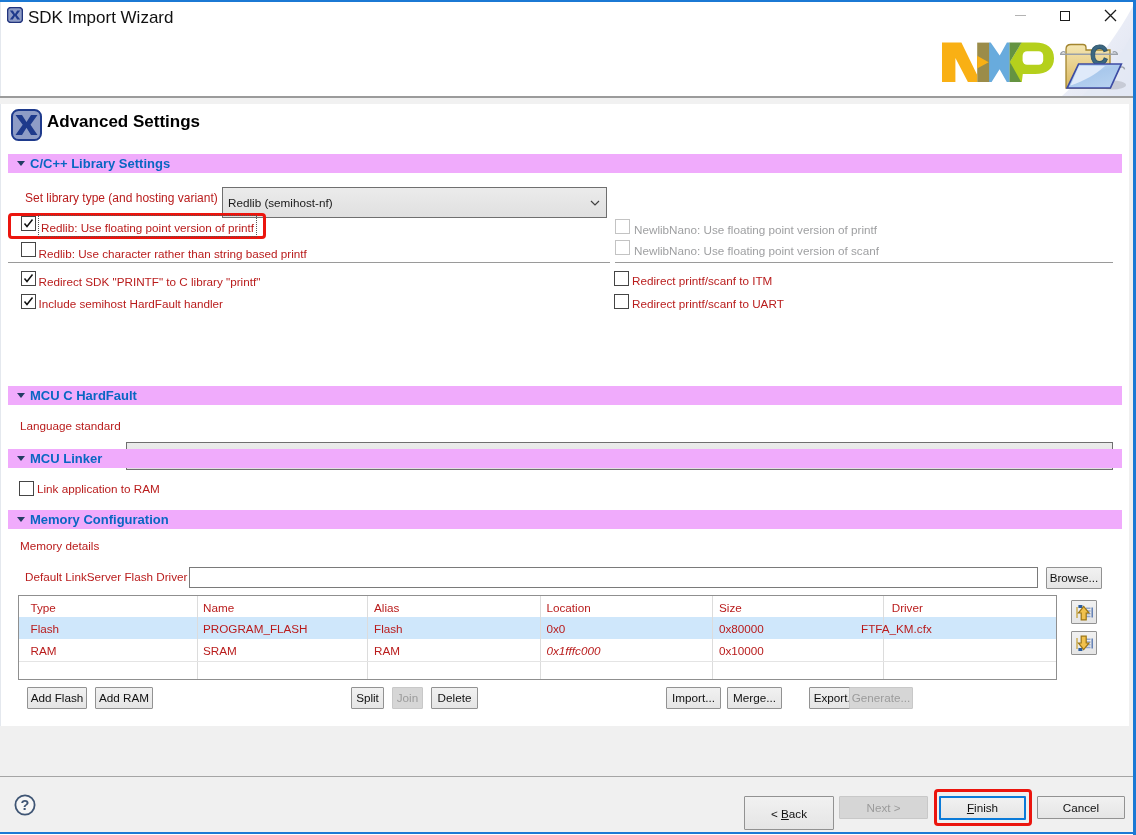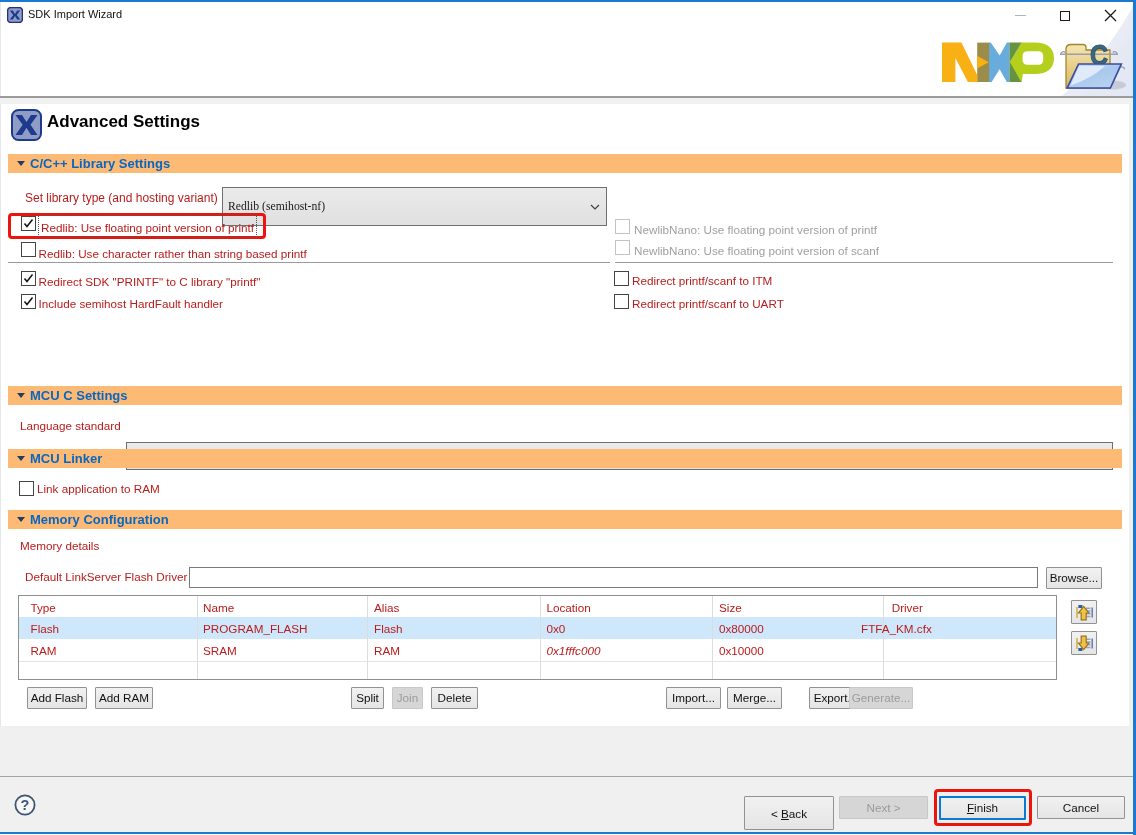--- a/index.html
+++ b/index.html
@@ -3,21 +3,21 @@
 <meta charset="utf-8">
 <style>
   html,body{margin:0;padding:0;}
   body{width:1136px;height:835px;position:relative;overflow:hidden;
        font-family:"Liberation Sans", sans-serif;background:#ffffff;}
   .abs{position:absolute;}
   .t12{font-size:11.7px;color:#b91c1c;white-space:nowrap;line-height:15px;}
   .cb{position:absolute;width:13px;height:13px;background:#fff;border:1px solid #454545;}
   .cb.dis{border-color:#c3c3c3;}
   .cb svg{position:absolute;left:0;top:0;}
-  .secbar{position:absolute;left:8px;width:1114px;height:19px;background:#fdba74;}
+  .secbar{position:absolute;left:8px;width:1114px;height:19px;background:#f0abfc;}
   .secbar .tri{position:absolute;left:9px;top:7px;width:0;height:0;
       border-left:4.5px solid transparent;border-right:4.5px solid transparent;
       border-top:5px solid #233c63;}
   .secbar .st{position:absolute;left:22px;top:2px;font-size:13px;font-weight:bold;color:#0966c2;}
   .btn{position:absolute;background:linear-gradient(#f1f1f1,#e5e5e5);border:1px solid #929292;
        border-radius:1px;font-size:11.7px;color:#111;text-align:center;
        display:flex;align-items:center;justify-content:center;box-sizing:border-box;}
   .btn.dis{background:#d6d6d6;border-color:#c8c8c8;color:#9b9b9b;}
   .combo{position:absolute;background:linear-gradient(#ebebeb,#e0e0e0);border:1px solid #6f6f6f;
        box-sizing:border-box;display:flex;align-items:center;}
@@ -30,21 +30,21 @@
 
 <div class="abs" style="left:0;top:0;width:1136px;height:2px;background:#1b79d4;"></div>
 <div class="abs" style="left:1133px;top:0;width:2.6px;height:835px;background:#1b79d4;"></div>
 <div class="abs" style="left:0;top:831.5px;width:1136px;height:2.8px;background:#1b79d4;"></div>
 <div class="abs" style="left:0;top:2px;width:1px;height:830px;background:#e4e8ee;"></div>
 
 <svg class="abs" style="left:7px;top:7px" width="16" height="16" viewBox="0 0 16 16">
   <rect x="0.5" y="0.5" width="15" height="15" rx="3.5" fill="#8e9cc6" stroke="#22357e" stroke-width="1.6"></rect>
   <path d="M2.8 3.4 L5.8 3.4 L8 6.9 L10.2 3.4 L13.2 3.4 L9.7 8 L13.2 12.6 L10.2 12.6 L8 9.1 L5.8 12.6 L2.8 12.6 L6.3 8 Z" fill="#1e3a8c"></path>
 </svg>
-<div class="abs" style="left:28px;top:7.5px;font-size:11px;color:#111;white-space:nowrap;">SDK Import Wizard</div>
+<div class="abs" style="left:28px;top:7.5px;font-size:17px;color:#111;white-space:nowrap;">SDK Import Wizard</div>
 <div class="abs" style="left:1015px;top:15px;width:11px;height:1.2px;background:#b3b3b3;"></div>
 <div class="abs" style="left:1060px;top:10.5px;width:10px;height:10px;border:1.4px solid #1b1b1b;box-sizing:border-box;"></div>
 <svg class="abs" style="left:1104px;top:9px" width="13" height="13" viewBox="0 0 13 13">
   <path d="M1 1 L12 12 M12 1 L1 12" stroke="#1b1b1b" stroke-width="1.3"></path>
 </svg>
 
 <svg class="abs" style="left:990px;top:2px" width="143" height="94" viewBox="0 0 143 94">
   <defs>
       <linearGradient id="sw" x1="0" y1="0" x2="1" y2="1">
     <stop offset="0" stop-color="#f4f6fb"></stop>
@@ -115,21 +115,21 @@
   <path d="M4.5 6 L11 6 L15.5 13 L20 6 L26.5 6 L19.5 15.7 L26.5 26 L20 26 L15.5 18.8 L11 26 L4.5 26 L11.7 15.7 Z" fill="#1e3a8c"></path>
 </svg>
 <div class="abs" style="left:47px;top:112px;font-size:17px;font-weight:bold;color:#000;">Advanced Settings</div>
 
 <div class="secbar" style="top:154px;">
     <div class="tri"></div>
     <div class="st">C/C++ Library Settings</div>
   </div>
 
 <div class="abs t12" style="left:25px;top:191px;font-size:12px;">Set library type (and hosting variant)</div>
-<div class="combo" style="left:222px;top:187px;width:385px;height:39px;font-family:Liberation Serif, serif;">
+<div class="combo" style="left:222px;top:187px;width:385px;height:31px;">
   <span class="ctext">Redlib (semihost-nf)</span>
   <svg class="chev" width="10" height="6" viewBox="0 0 10 6">
       <path d="M1 1 L5 5 L9 1" fill="none" stroke="#404040" stroke-width="1.2"></path>
     </svg>
 </div>
 
 <div class="hl" style="left:8px;top:213px;width:258px;height:25.5px;"></div>
 
 <span class="cb" style="left:20.5px;top:215.5px;">
     <svg width="13" height="13" viewBox="0 0 13 13">
@@ -164,21 +164,21 @@
 
 <div class="abs" style="left:615px;top:261.5px;width:498px;height:1.2px;background:#9a9a9a;"></div>
 
 <span class="cb" style="left:614px;top:271px;"></span>
 <div class="abs t12" style="left:632px;top:273px;">Redirect printf/scanf to ITM</div>
 <span class="cb" style="left:614px;top:294px;"></span>
 <div class="abs t12" style="left:632px;top:295.5px;">Redirect printf/scanf to UART</div>
 
 <div class="secbar" style="top:386px;">
     <div class="tri"></div>
-    <div class="st">MCU C Settings</div>
+    <div class="st">MCU C HardFault</div>
   </div>
 <div class="abs t12" style="left:20px;top:417.5px;">Language standard</div>
 <div class="combo" style="left:126px;top:413.5px;width:986.5px;height:28px;margin-top:28px;">
   <span class="ctext">GNU C99 (-std=gnu99)</span>
   <svg class="chev" width="10" height="6" viewBox="0 0 10 6">
       <path d="M1 1 L5 5 L9 1" fill="none" stroke="#404040" stroke-width="1.2"></path>
     </svg>
 </div>
 
 <div class="secbar" style="top:449px;">

